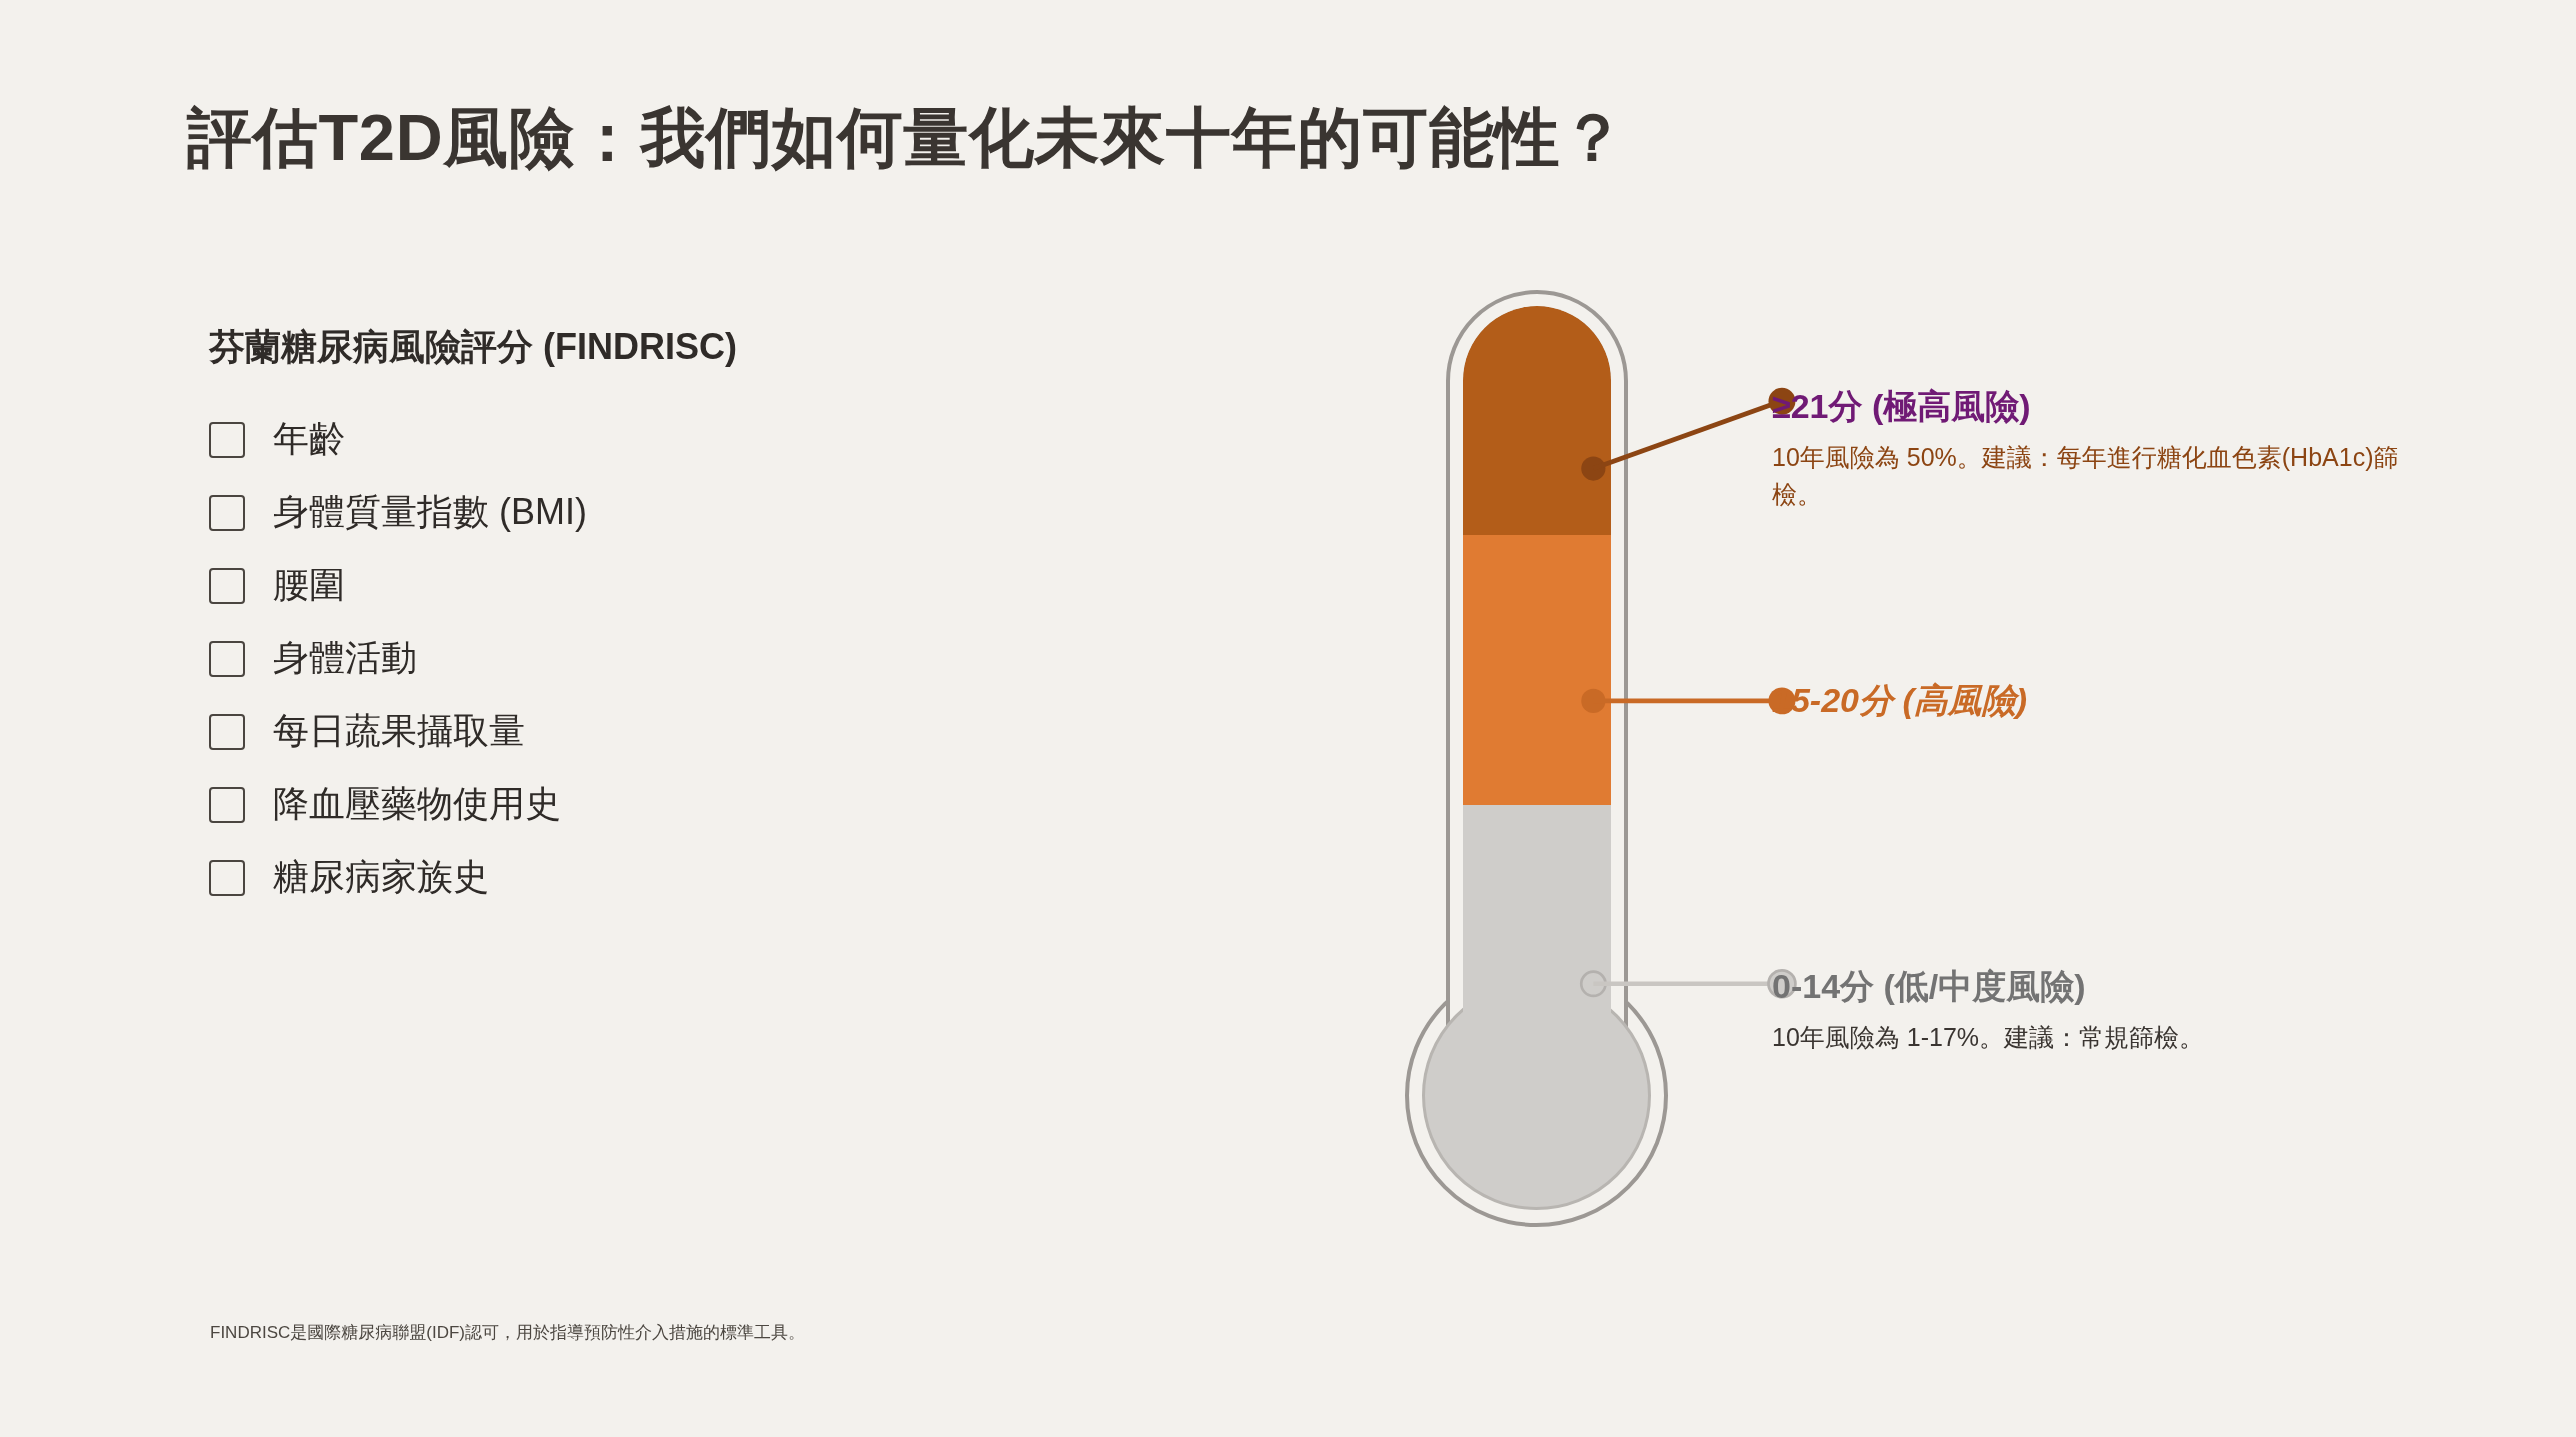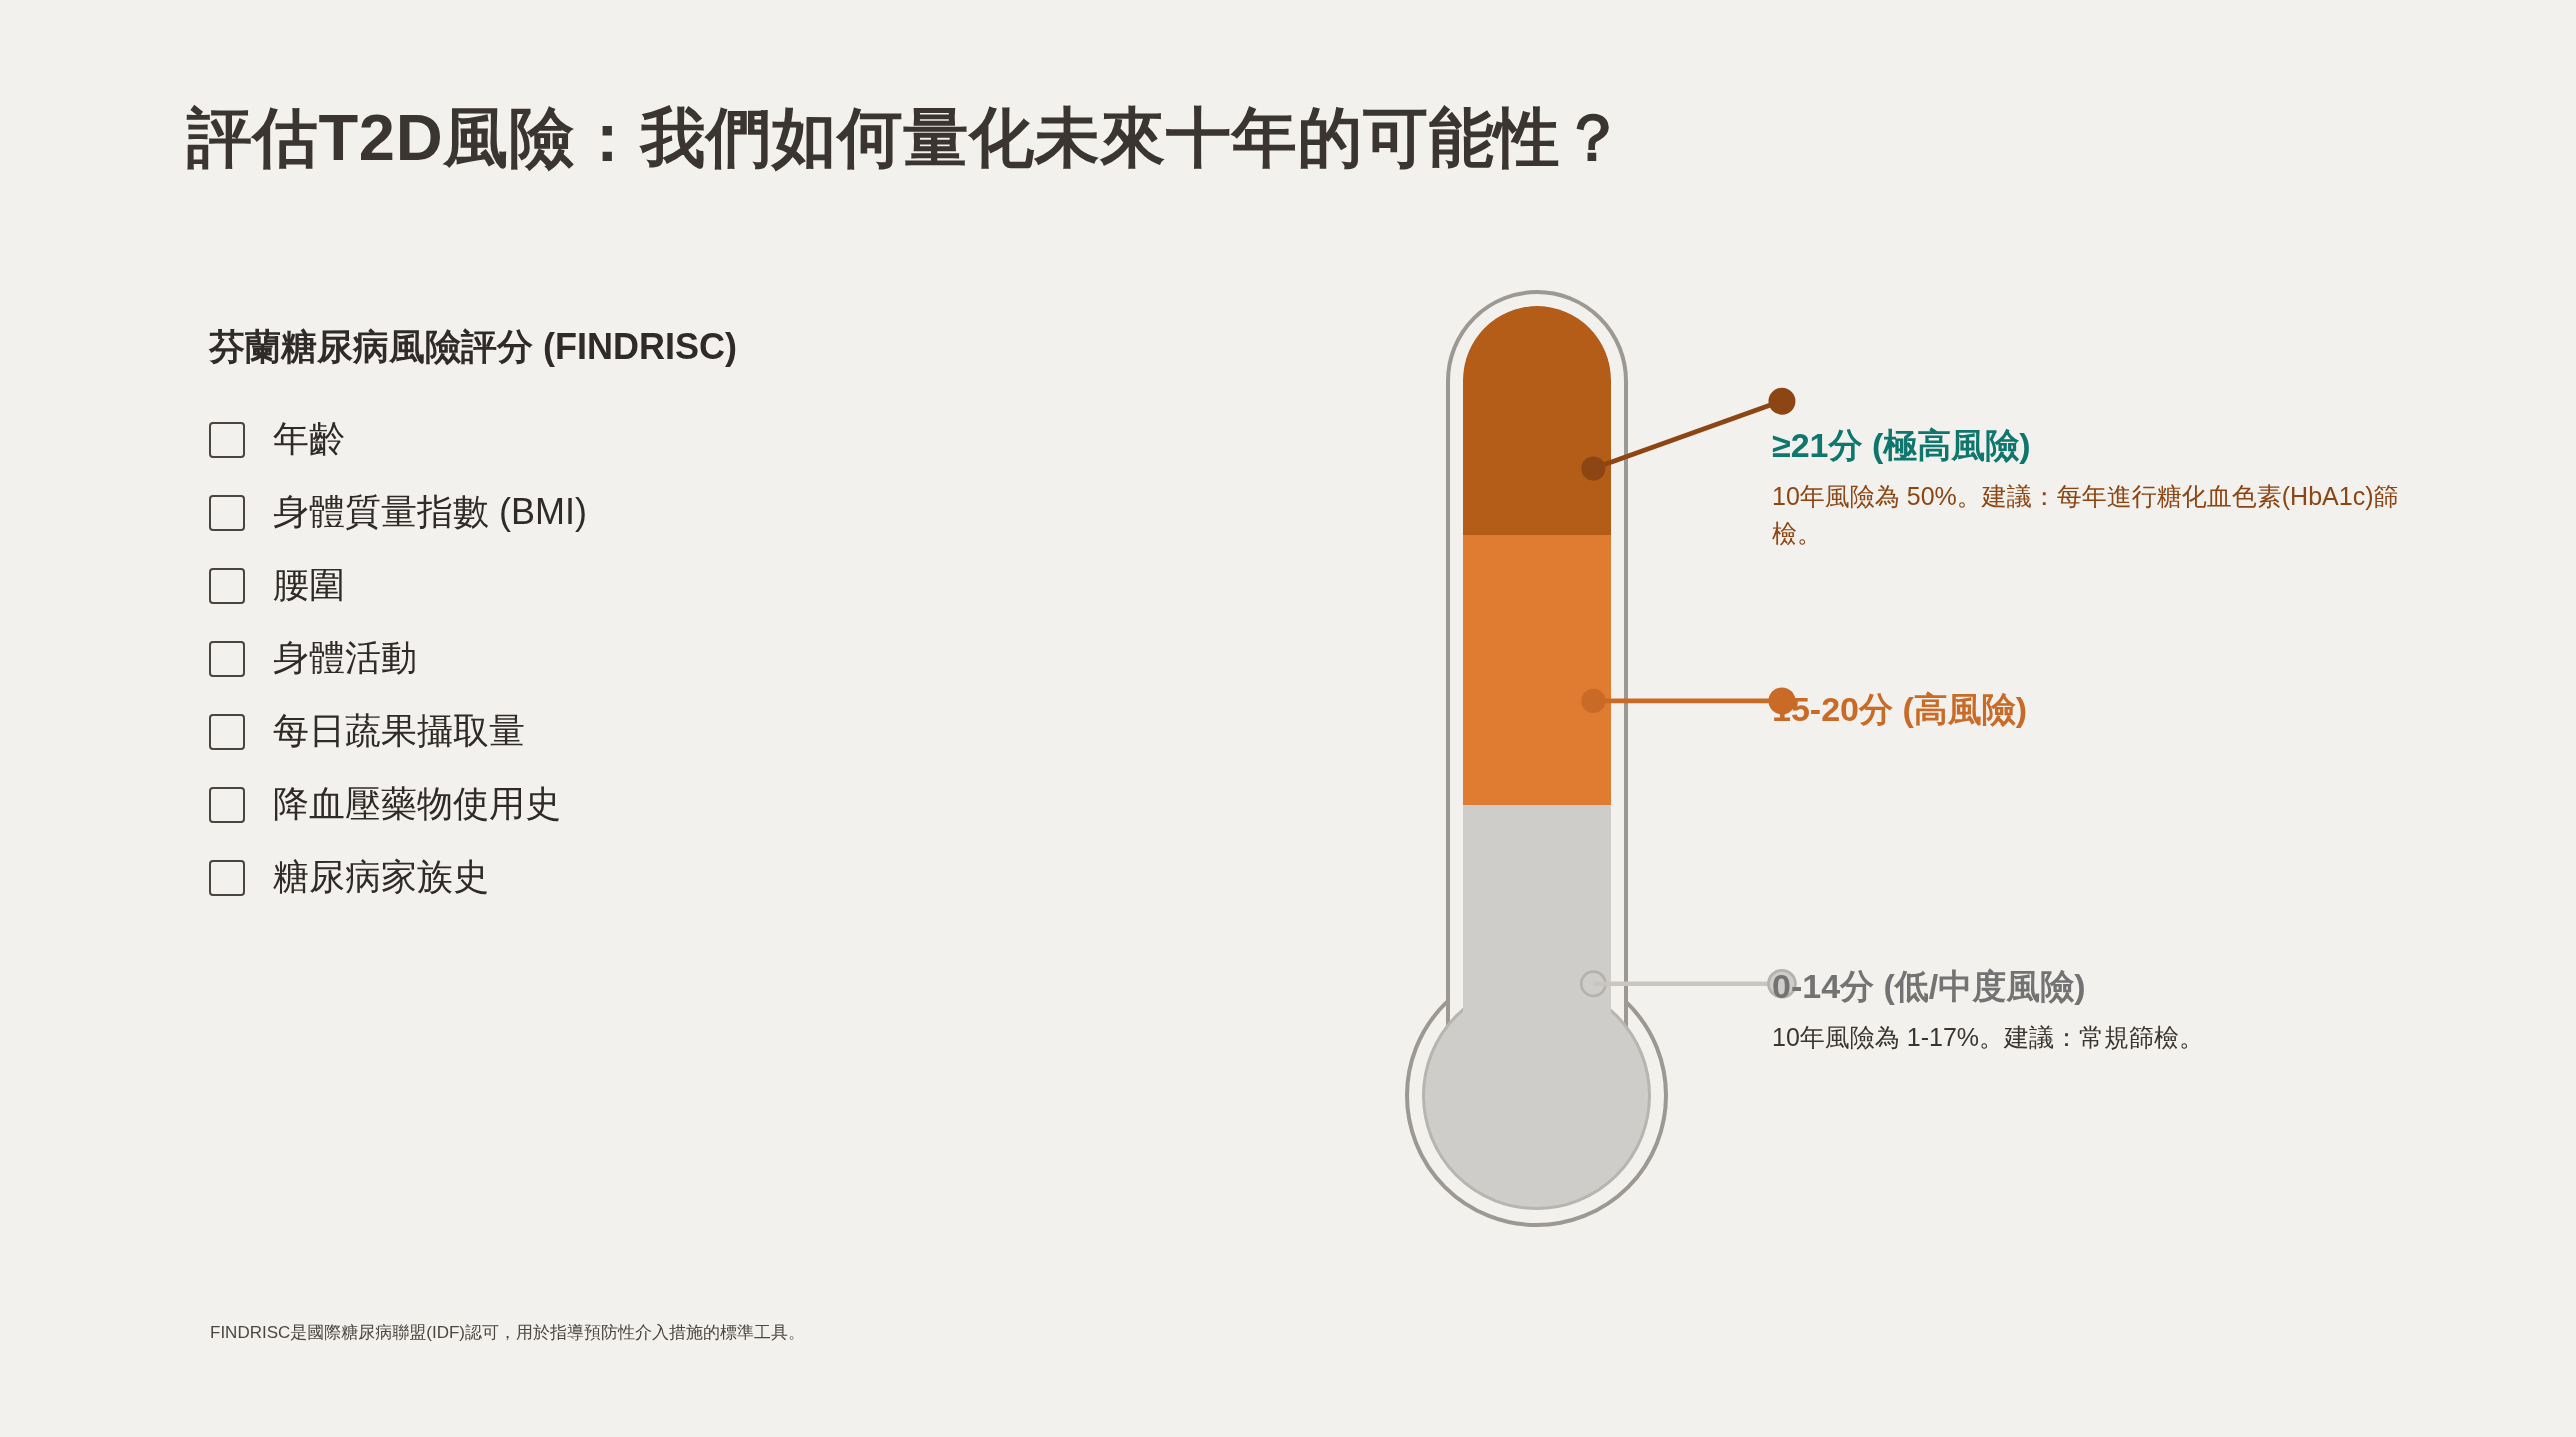--- a/index.html
+++ b/index.html
@@ -184,21 +184,21 @@
     font-size: 34px;
     font-weight: bold;
     white-space: nowrap;
     margin: 0 0 9.4px 0;
   }
   .legend-body {
     font-size: 25px;
     line-height: 1.45;
     margin: 0;
   }
-  .r-high .legend-title { color: #0f766e; margin-top: 39px; }
+  .r-high .legend-title { color: #701a75; }
   .r-high .legend-body  { color: #8c4513; }
   .r-mid  .legend-title { color: #c96a26; }
   .r-mid  .legend-body  { color: #c96a26; }
   .r-low  .legend-title { color: #737373; }
   .r-low  .legend-body  { color: #3a3531; }
 
   
   #connectors {
     position: absolute;
     left: 1361px;
@@ -277,21 +277,21 @@
     <circle cx="345" cy="1030" r="18" fill="#cfcdca" stroke="#b4b1ae" stroke-width="4"></circle>
     <line x1="345" y1="1030" x2="610" y2="1030" stroke="#c9c6c2" stroke-width="7"></line>
     <circle cx="625" cy="1030" r="20" fill="#cfcdca" stroke="#b4b1ae" stroke-width="4"></circle>
   </svg>
 
   <div class="legend">
     <div class="legend-row r-high" style="top: 94px;">
       <p class="legend-title">≥21分 (極高風險)</p>
       <p class="legend-body" style="width: 633px;">10年風險為 50%。建議：每年進行糖化血色素(HbA1c)篩檢。</p>
     </div>
-    <div class="legend-row r-mid" style="top: 397px;">
+    <div class="legend-row r-mid" style="top: 388px; font-style: italic;">
       <p class="legend-title">15-20分 (高風險)</p>
     </div>
     <div class="legend-row r-low" style="top: 674px;">
       <p class="legend-title">0-14分 (低/中度風險)</p>
       <p class="legend-body" style="width: 532px;">10年風險為 1-17%。建議：常規篩檢。</p>
     </div>
   </div>
 
 </div>
 

